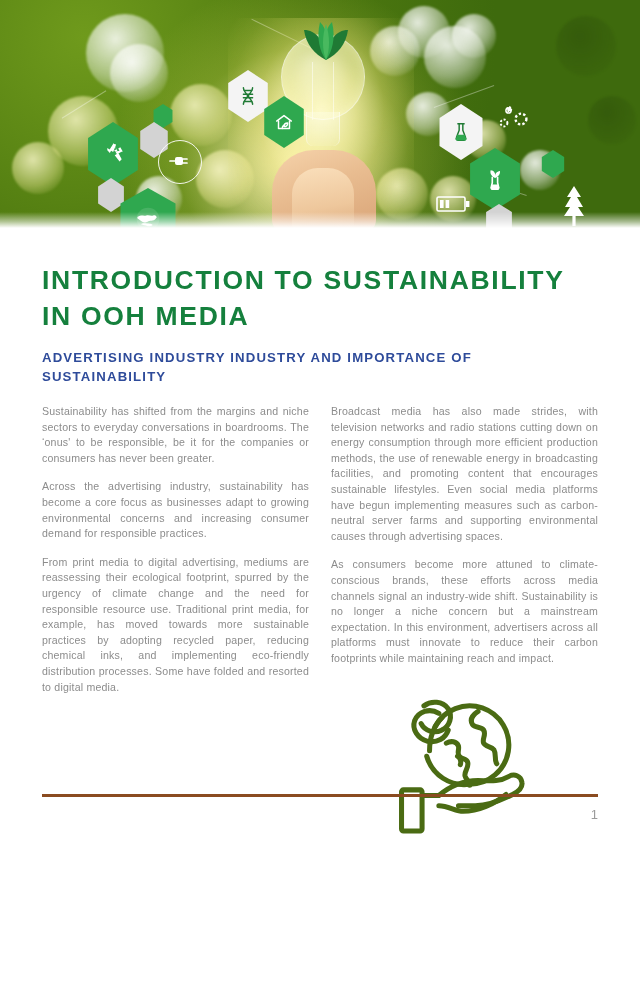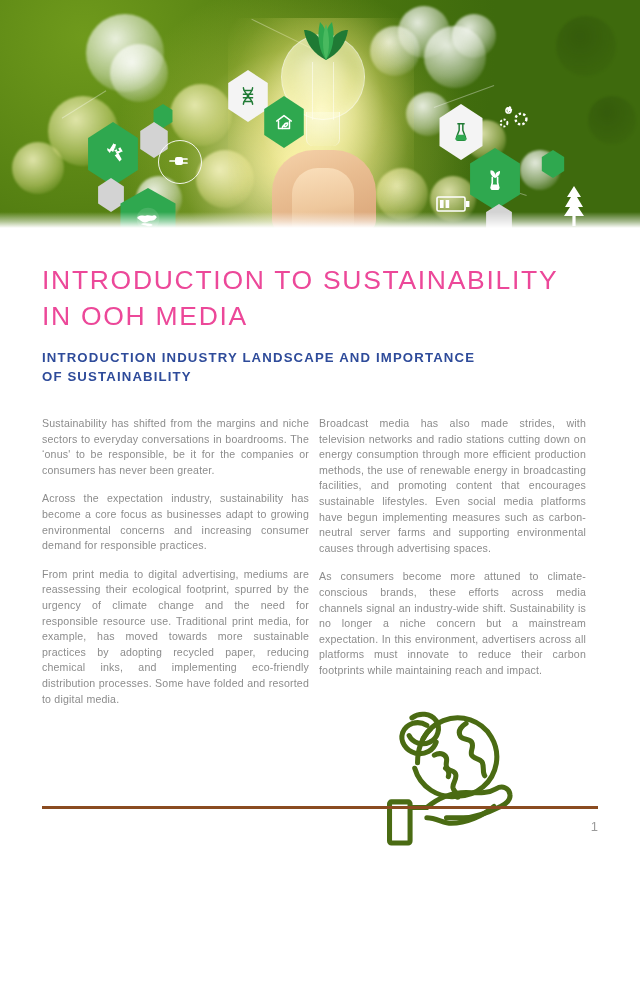--- a/index.html
+++ b/index.html
@@ -128,41 +128,41 @@
 
   
   .page {
     position: relative;
     padding: 0 42px;
     box-sizing: border-box;
     width: 640px;
   }
   .title {
     margin: 34px 0 0 0;
-    color: #ec4899;
+    color: #15803d;
     font-size: 26.5px;
-    font-weight: 400;
+    font-weight: 700;
     line-height: 36px;
     letter-spacing: 1.7px;
     max-width: 540px;
   }
   .subtitle {
     margin: 14px 0 0 0;
     color: #2e4b9a;
     font-size: 13.2px;
     font-weight: 700;
     line-height: 19px;
     letter-spacing: 1.15px;
     max-width: 440px;
   }
 
   .columns {
     display: flex;
-    gap: 10px;
-    margin-top: 30px;
+    gap: 22px;
+    margin-top: 18px;
   }
   .col { width: 267px; }
   .col p {
     margin: 0 0 13px 0;
     color: #8c8c8c;
     font-size: 10.6px;
     line-height: 15.6px;
     text-align: justify;
     letter-spacing: 0.18px;
   }
@@ -353,26 +353,26 @@
       </g>
     </svg>
   </div>
 
   <div class="hero-fade"></div>
 </div>
 
 <div class="page">
 
   <h1 class="title">INTRODUCTION TO SUSTAINABILITY IN OOH MEDIA</h1>
-  <h2 class="subtitle">INTRODUCTION INDUSTRY LANDSCAPE AND IMPORTANCE OF SUSTAINABILITY</h2>
+  <h2 class="subtitle">ADVERTISING INDUSTRY INDUSTRY AND IMPORTANCE OF SUSTAINABILITY</h2>
 
   <div class="columns">
     <div class="col">
       <p>Sustainability has shifted from the margins and niche sectors to everyday conversations in boardrooms. The ‘onus' to be responsible, be it for the companies or consumers has never been greater.</p>
-      <p>Across the expectation industry, sustainability has become a core focus as businesses adapt to growing environmental concerns and increasing consumer demand for responsible practices.</p>
+      <p>Across the advertising industry, sustainability has become a core focus as businesses adapt to growing environmental concerns and increasing consumer demand for responsible practices.</p>
       <p>From print media to digital advertising, mediums are reassessing their ecological footprint, spurred by the urgency of climate change and the need for responsible resource use. Traditional print media, for example, has moved towards more sustainable practices by adopting recycled paper, reducing chemical inks, and implementing eco-friendly distribution processes. Some have folded and resorted to digital media.</p>
     </div>
     <div class="col">
       <p>Broadcast media has also made strides, with television networks and radio stations cutting down on energy consumption through more efficient production methods, the use of renewable energy in broadcasting facilities, and promoting content that encourages sustainable lifestyles. Even social media platforms have begun implementing measures such as carbon-neutral server farms and supporting environmental causes through advertising spaces.</p>
       <p>As consumers become more attuned to climate-conscious brands, these efforts across media channels signal an industry-wide shift. Sustainability is no longer a niche concern but a mainstream expectation. In this environment, advertisers across all platforms must innovate to reduce their carbon footprints while maintaining reach and impact.</p>
 
       <div class="illustration">
         <svg viewBox="0 0 180 160" width="168" height="150" aria-hidden="true">
           <g fill="none" stroke="#4a6b13" stroke-width="5.4" stroke-linecap="round" stroke-linejoin="round">
 

